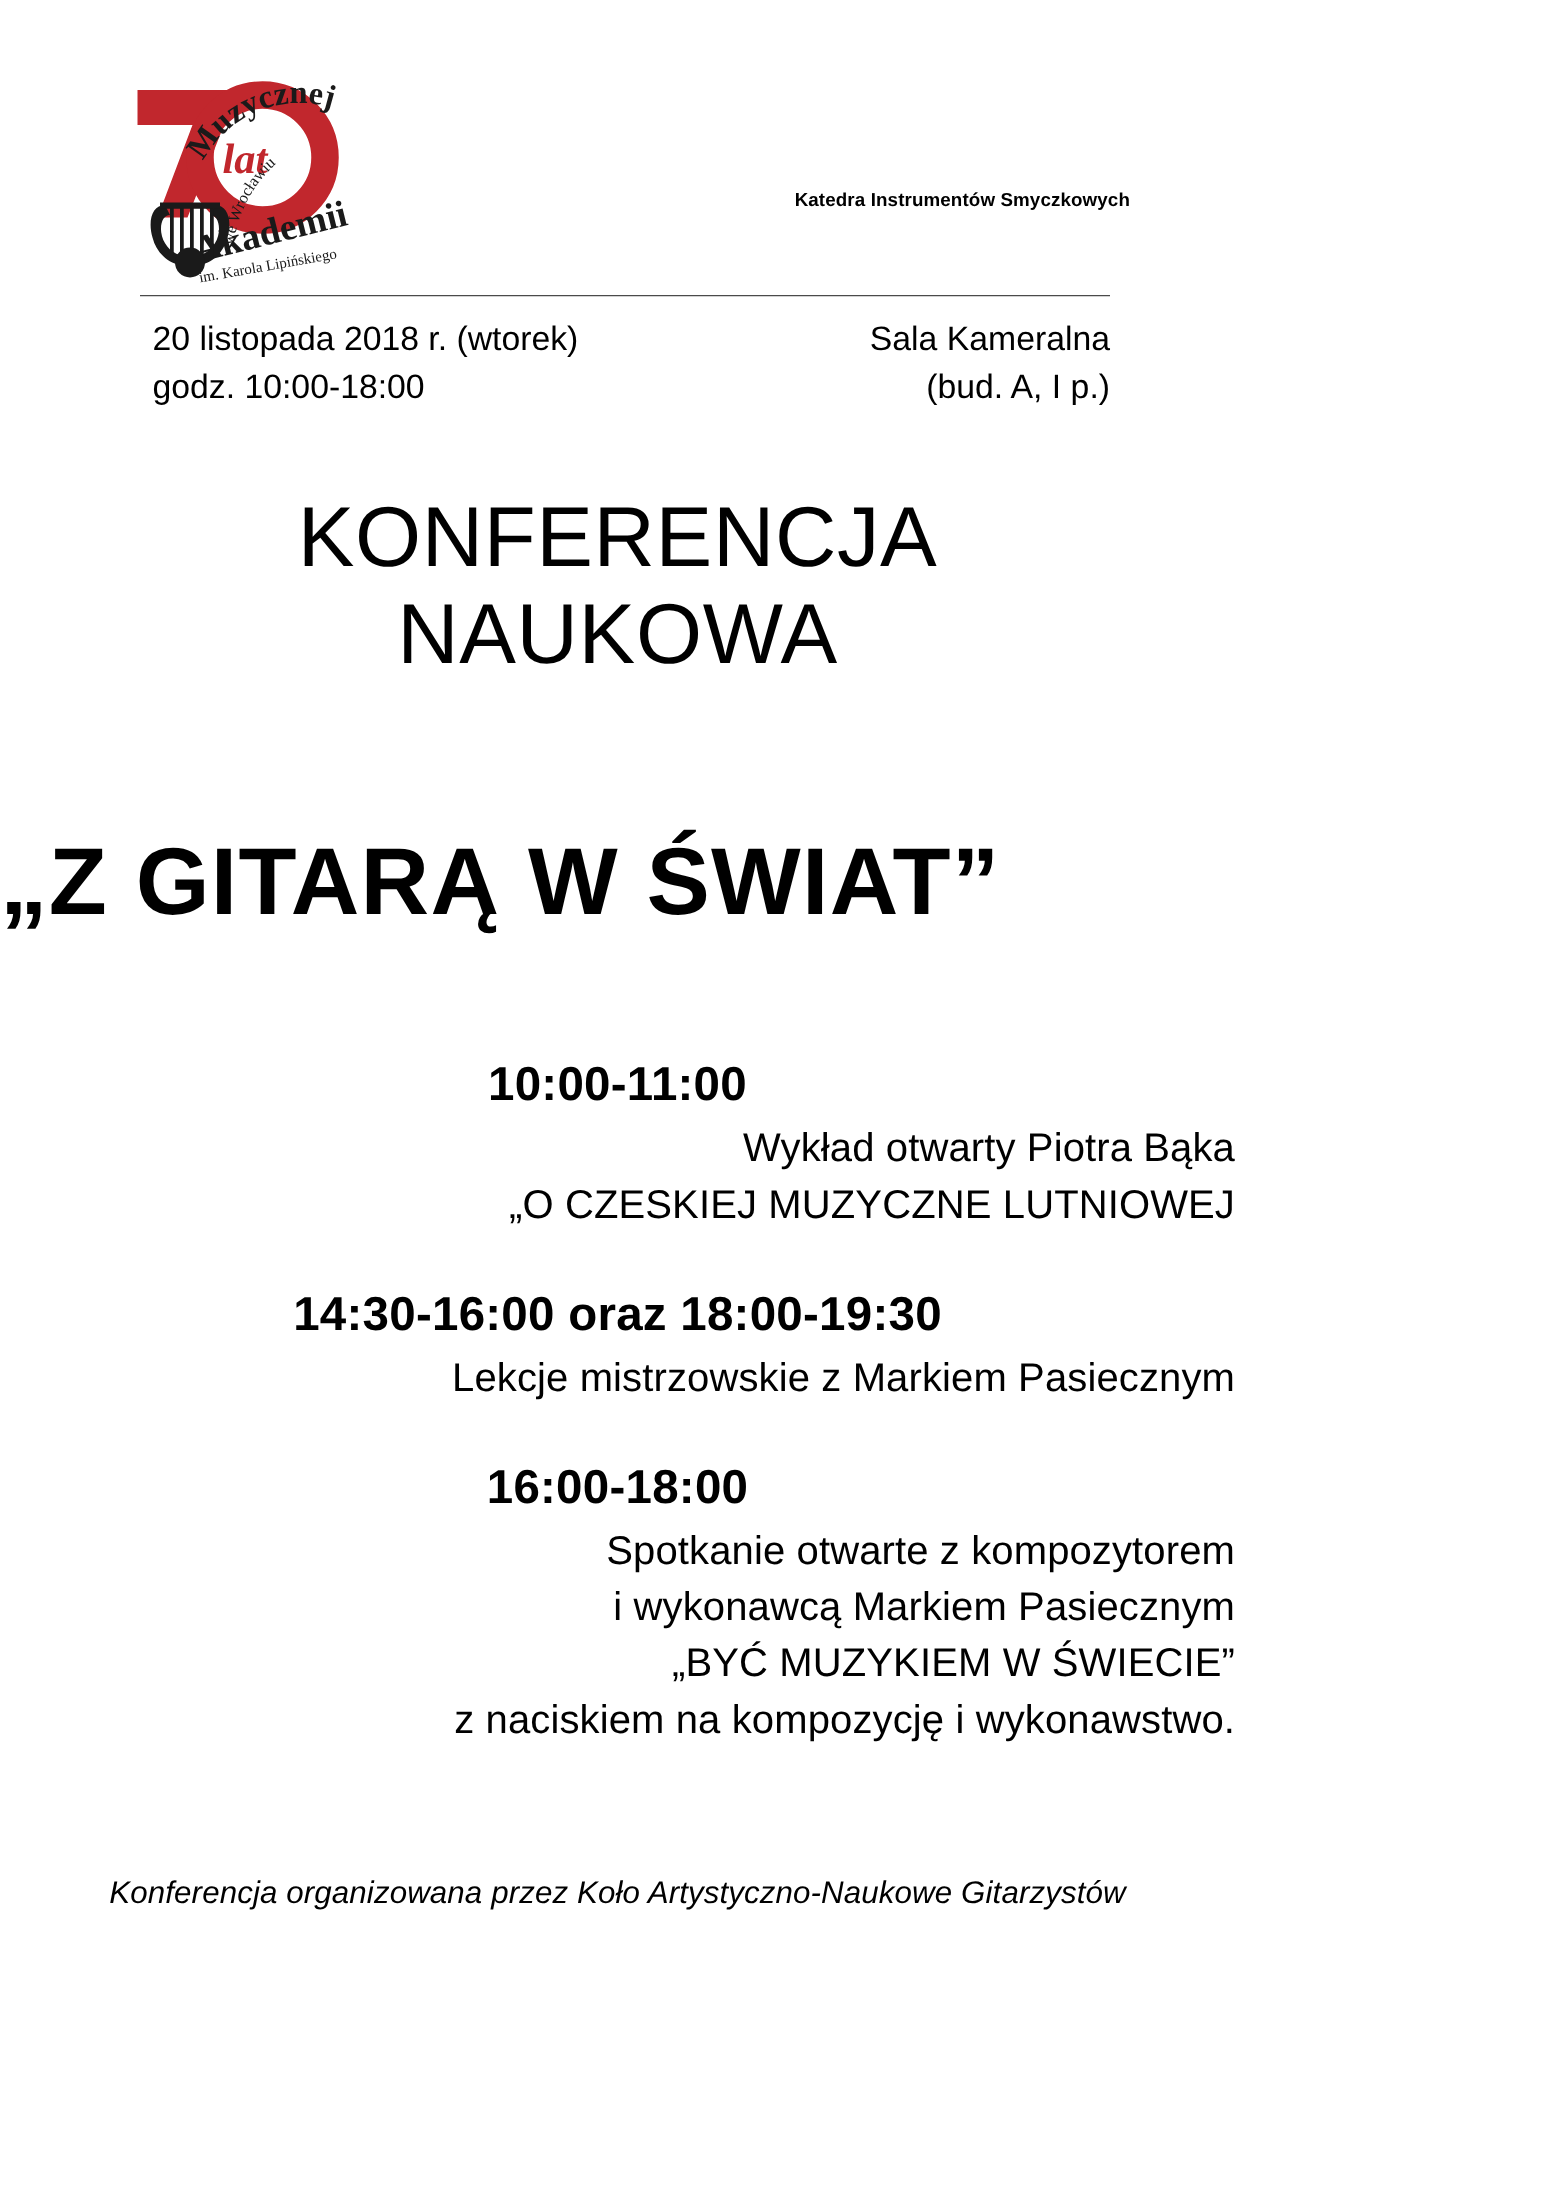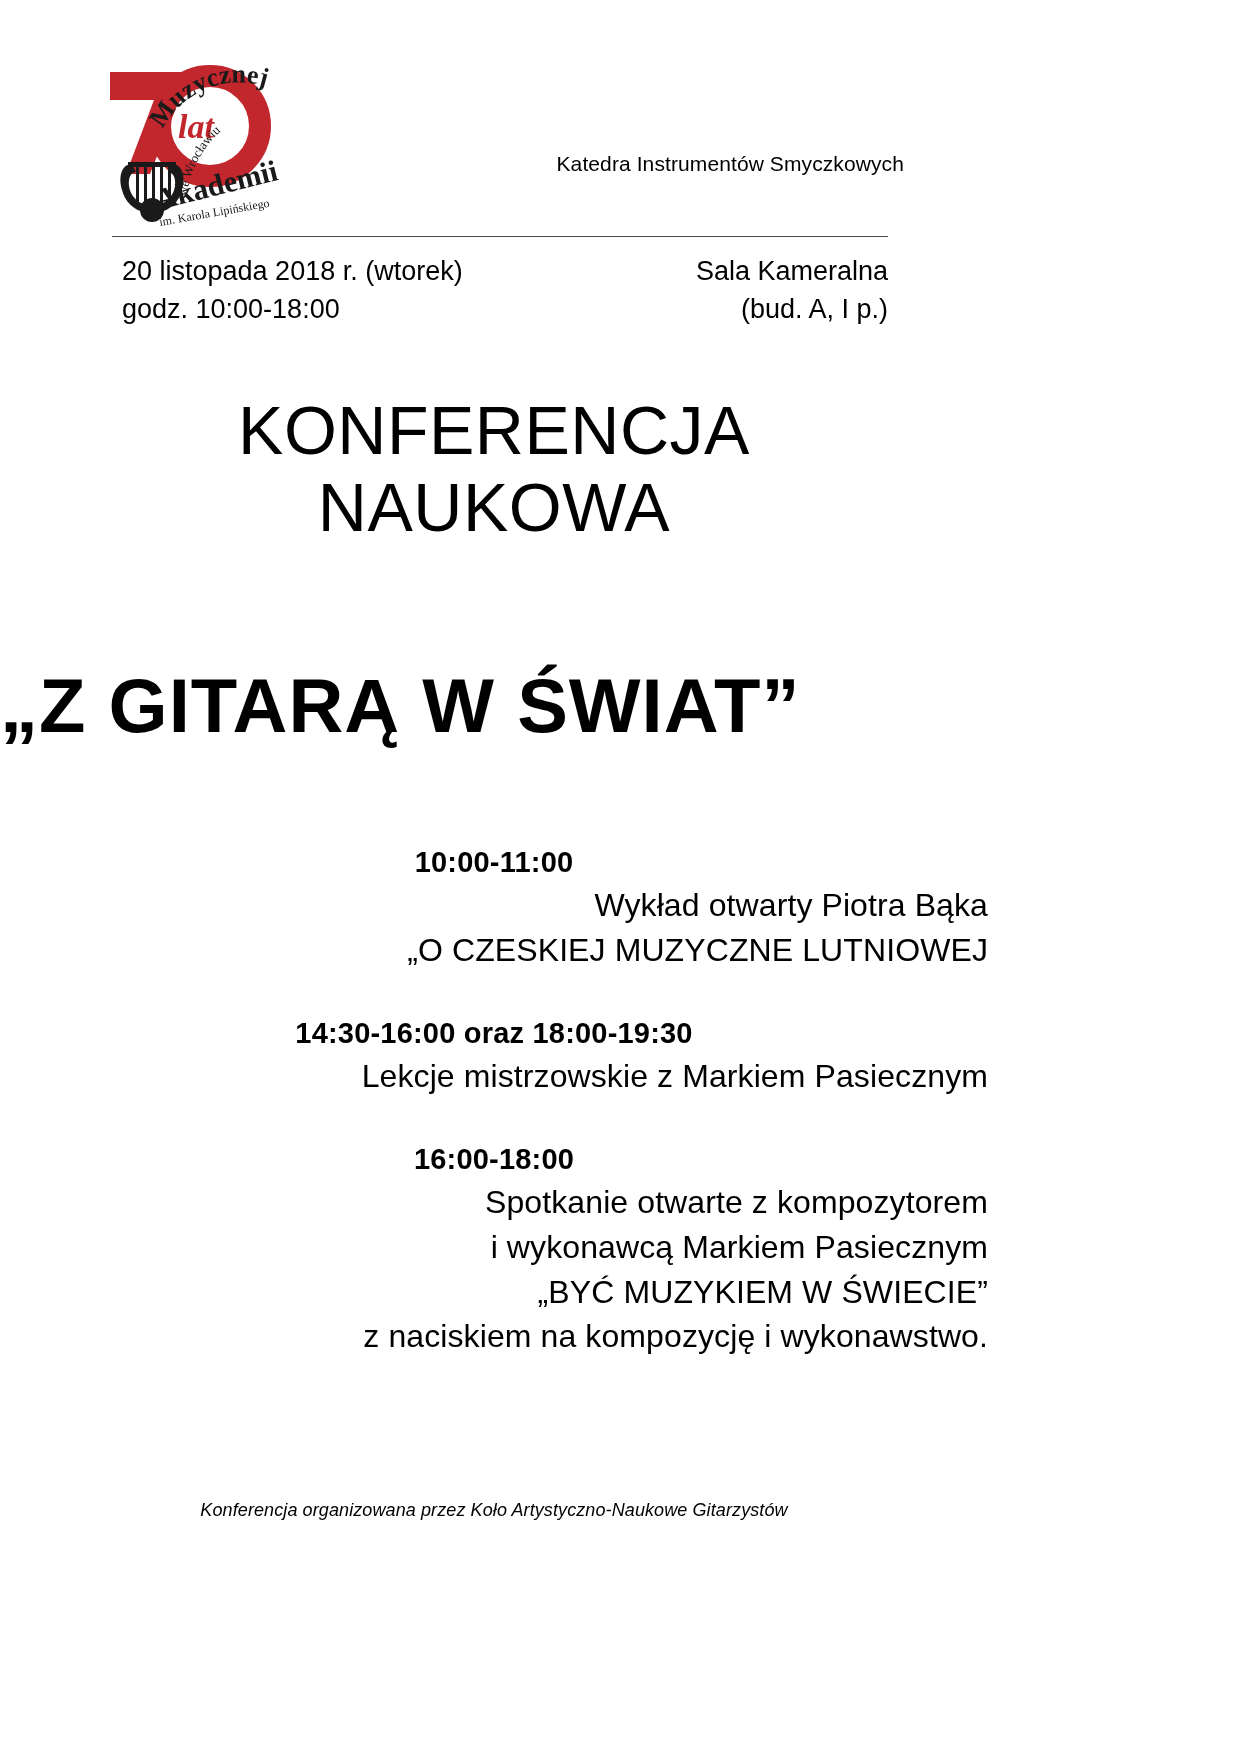--- a/index.html
+++ b/index.html
@@ -48,22 +48,22 @@
     text-align: center;
     line-height: 1.28;
   }
   .dept-line1 {
     font-size: 21.5px;
     font-weight: 600;
     letter-spacing: 0.2px;
     white-space: nowrap;
   }
   .dept-line2 {
-    font-size: 21px;
-    font-weight: 400;
+    font-size: 15px;
+    font-weight: 700;
     letter-spacing: 0.1px;
     white-space: nowrap;
     margin-top: 5px;
   }
 
   .rule {
     position: absolute;
     left: 112px;
     right: 100px;
     top: 236px;
@@ -121,42 +121,42 @@
     position: absolute;
     left: 0;
     right: 0;
     top: 842px;
     text-align: center;
   }
   .block { margin-bottom: 40px; }
   .block:last-child { margin-bottom: 0; }
 
   .slot-time {
-    font-size: 29px;
+    font-size: 38px;
     font-weight: bold;
     line-height: 1.42;
     letter-spacing: 0.2px;
   }
   .slot-line {
     font-size: 32px;
     font-weight: 400;
     line-height: 1.40;
     letter-spacing: 0.1px;
     white-space: nowrap;
     text-align: right;
   }
 
   
   .footer {
     position: absolute;
     left: 0;
     right: 0;
     top: 1500px;
     text-align: center;
-    font-size: 18px;
+    font-size: 25px;
     font-style: italic;
     font-weight: 400;
     letter-spacing: 0.1px;
     white-space: nowrap;
   }
 </style>
 </head>
 <body>
 
 <div class="poster">

